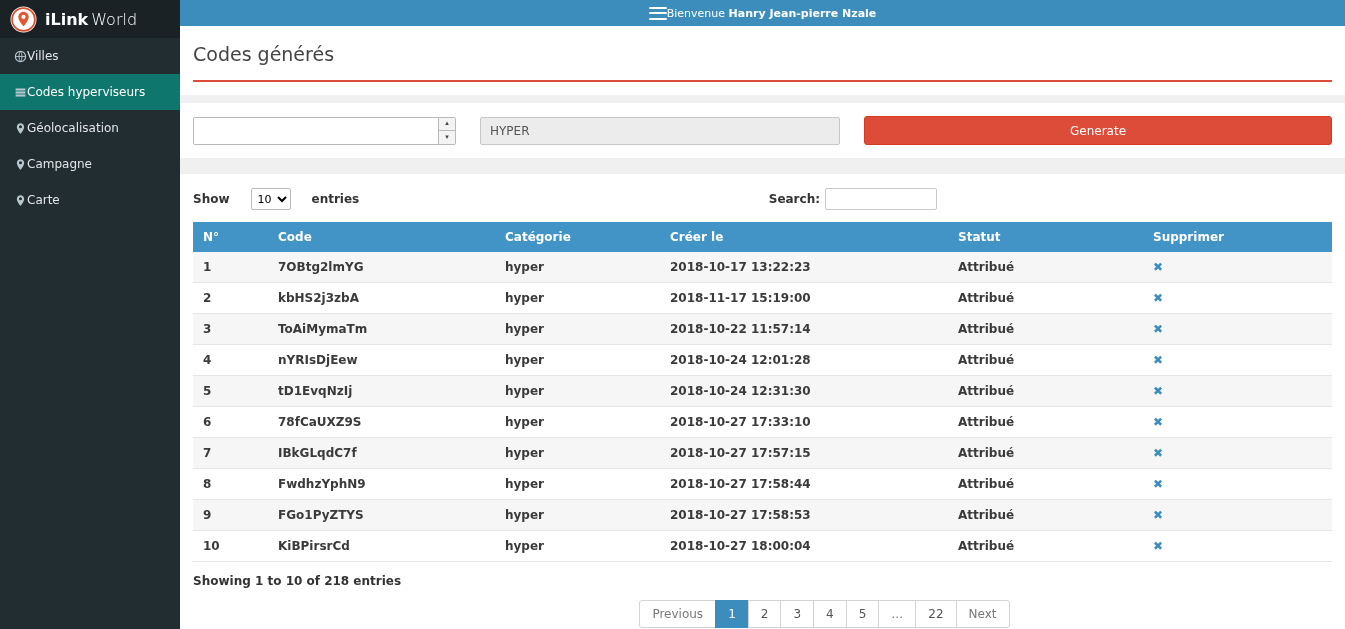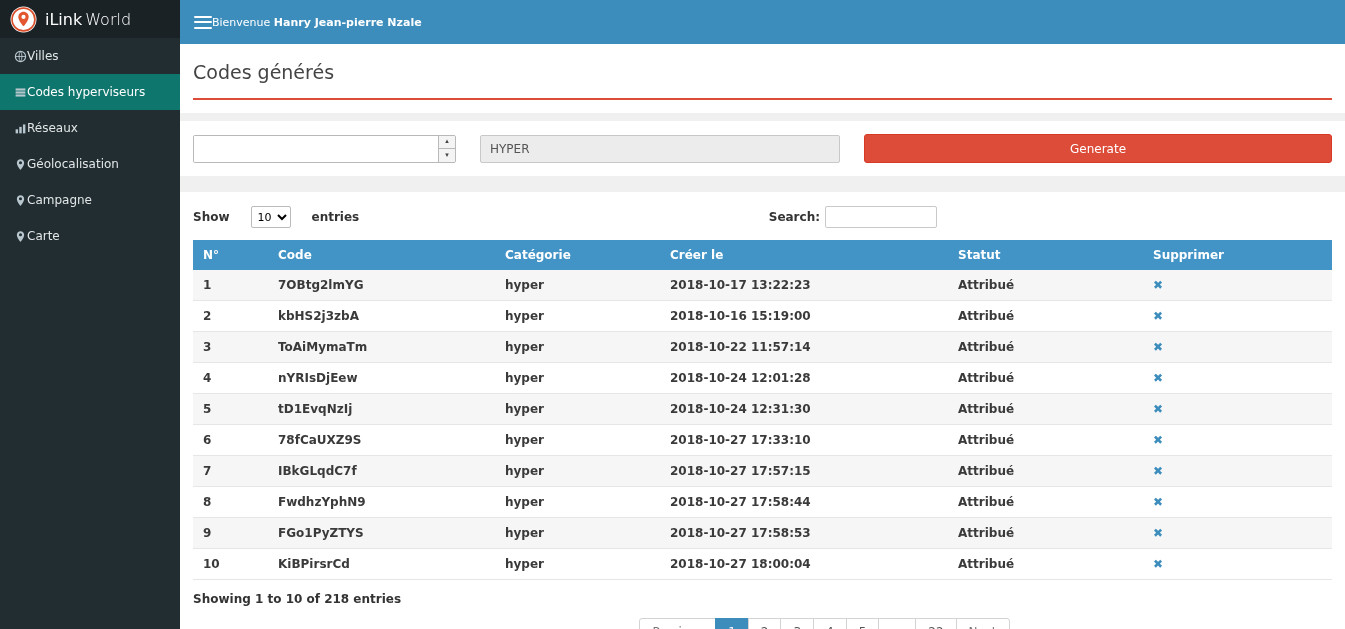--- a/index.html
+++ b/index.html
@@ -9,30 +9,30 @@
     font-family:"DejaVu Sans", sans-serif;
     background:#f0f0f0;
   }
   .app { display:flex; width:1345px; height:629px; }
 
   
   .sidebar { width:180px; flex-shrink:0; background:#222d32; display:flex; flex-direction:column; }
   .brand { height:38px; background:#1a2226; display:flex; align-items:center; gap:8px; padding:0 10px; }
   .brand .logo svg { display:block; width:27px; height:27px; }
   .brand-text { color:#fff; font-size:16px; white-space:nowrap; }
-  .brand-text b { font-weight:400; }
+  .brand-text b { font-weight:700; }
   .brand-text .light { font-weight:300; margin-left:3px; }
   .side-item { display:flex; align-items:center; padding:11px 14px; color:#e2e6e7; font-size:12px; cursor:pointer; }
   .side-item.active { background:#0f766e; color:#fff; }
   .side-item .icon { color:#b8c7ce; width:13px; height:13px; flex-shrink:0; }
   .side-item .icon svg { width:13px; height:13px; display:block; }
 
   
   .main { flex:1; display:flex; flex-direction:column; min-width:0; }
-  .topbar { height:44px; flex-shrink:0; background:#3c8dbc; display:flex; align-items:center; justify-content:flex-start; padding:0 14px; }
+  .topbar { height:26px; flex-shrink:0; background:#3c8dbc; display:flex; align-items:center; justify-content:center; padding:0 14px; }
   .hamburger { width:18px; height:13px; display:flex; flex-direction:column; justify-content:space-between; cursor:pointer; }
   .hamburger span { display:block; height:2px; background:#fff; border-radius:1px; }
   .welcome { color:#fff; font-size:11px; }
   .welcome b { font-weight:700; }
 
   .content { flex:1; display:flex; flex-direction:column; background:#f0f0f0; overflow:hidden; }
   .panel { background:#fff; }
 
   
   .title-panel { padding:17px 13px 13px; }
@@ -102,30 +102,20 @@
         </div>
         <div class="side-item active">
           <span class="icon">
             <svg viewBox="0 0 16 16" fill="currentColor">
               <rect x="2" y="3" width="12" height="2.6"></rect>
               <rect x="2" y="6.7" width="12" height="2.6"></rect>
               <rect x="2" y="10.4" width="12" height="2.6"></rect>
             </svg>
           </span>
           <span class="lbl">Codes hyperviseurs</span>
-        </div>
-        <div class="side-item">
-          <span class="icon">
-            <svg viewBox="0 0 16 16" fill="currentColor">
-              <rect x="2" y="9" width="3" height="5"></rect>
-              <rect x="6.5" y="6" width="3" height="8"></rect>
-              <rect x="11" y="3" width="3" height="11"></rect>
-            </svg>
-          </span>
-          <span class="lbl">Réseaux</span>
         </div>
         <div class="side-item">
           <span class="icon">
             <svg viewBox="0 0 16 16" fill="currentColor">
               <path d="M8 1.5c-2.5 0-4.5 2-4.5 4.5C3.5 9.5 8 14.5 8 14.5S12.5 9.5 12.5 6c0-2.5-2-4.5-4.5-4.5zM8 7.8A1.9 1.9 0 1 1 8 4a1.9 1.9 0 0 1 0 3.8z"></path>
             </svg>
           </span>
           <span class="lbl">Géolocalisation</span>
         </div>
         <div class="side-item">
@@ -221,21 +211,21 @@
                 <td>7OBtg2lmYG</td>
                 <td>hyper</td>
                 <td>2018-10-17 13:22:23</td>
                 <td>Attribué</td>
                 <td><a class="delete-link">✖</a></td>
               </tr>
               <tr>
                 <td>2</td>
                 <td>kbHS2j3zbA</td>
                 <td>hyper</td>
-                <td>2018-10-16 15:19:00</td>
+                <td>2018-11-17 15:19:00</td>
                 <td>Attribué</td>
                 <td><a class="delete-link">✖</a></td>
               </tr>
               <tr>
                 <td>3</td>
                 <td>ToAiMymaTm</td>
                 <td>hyper</td>
                 <td>2018-10-22 11:57:14</td>
                 <td>Attribué</td>
                 <td><a class="delete-link">✖</a></td>

